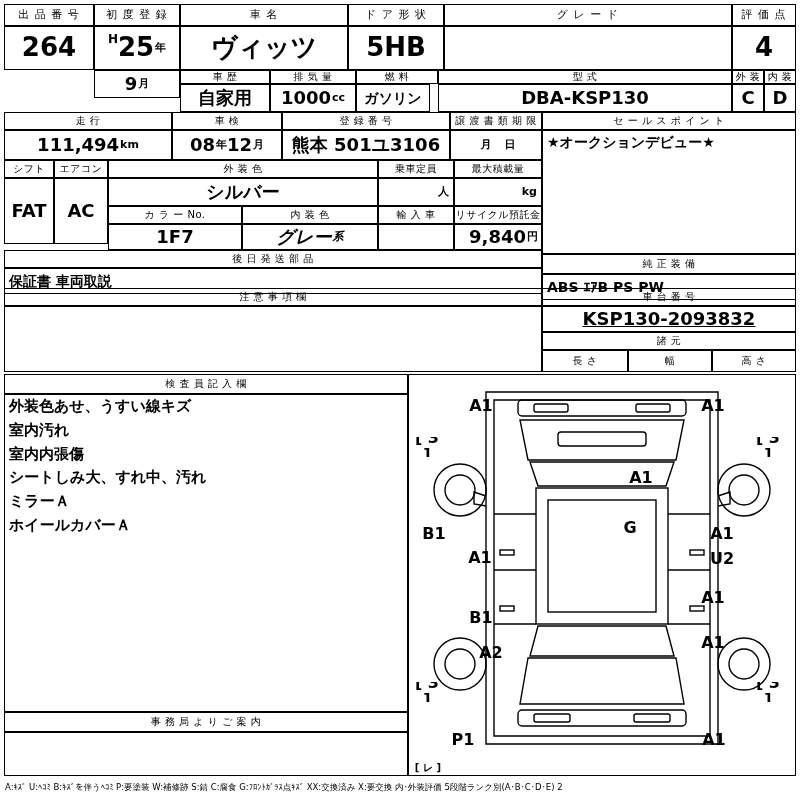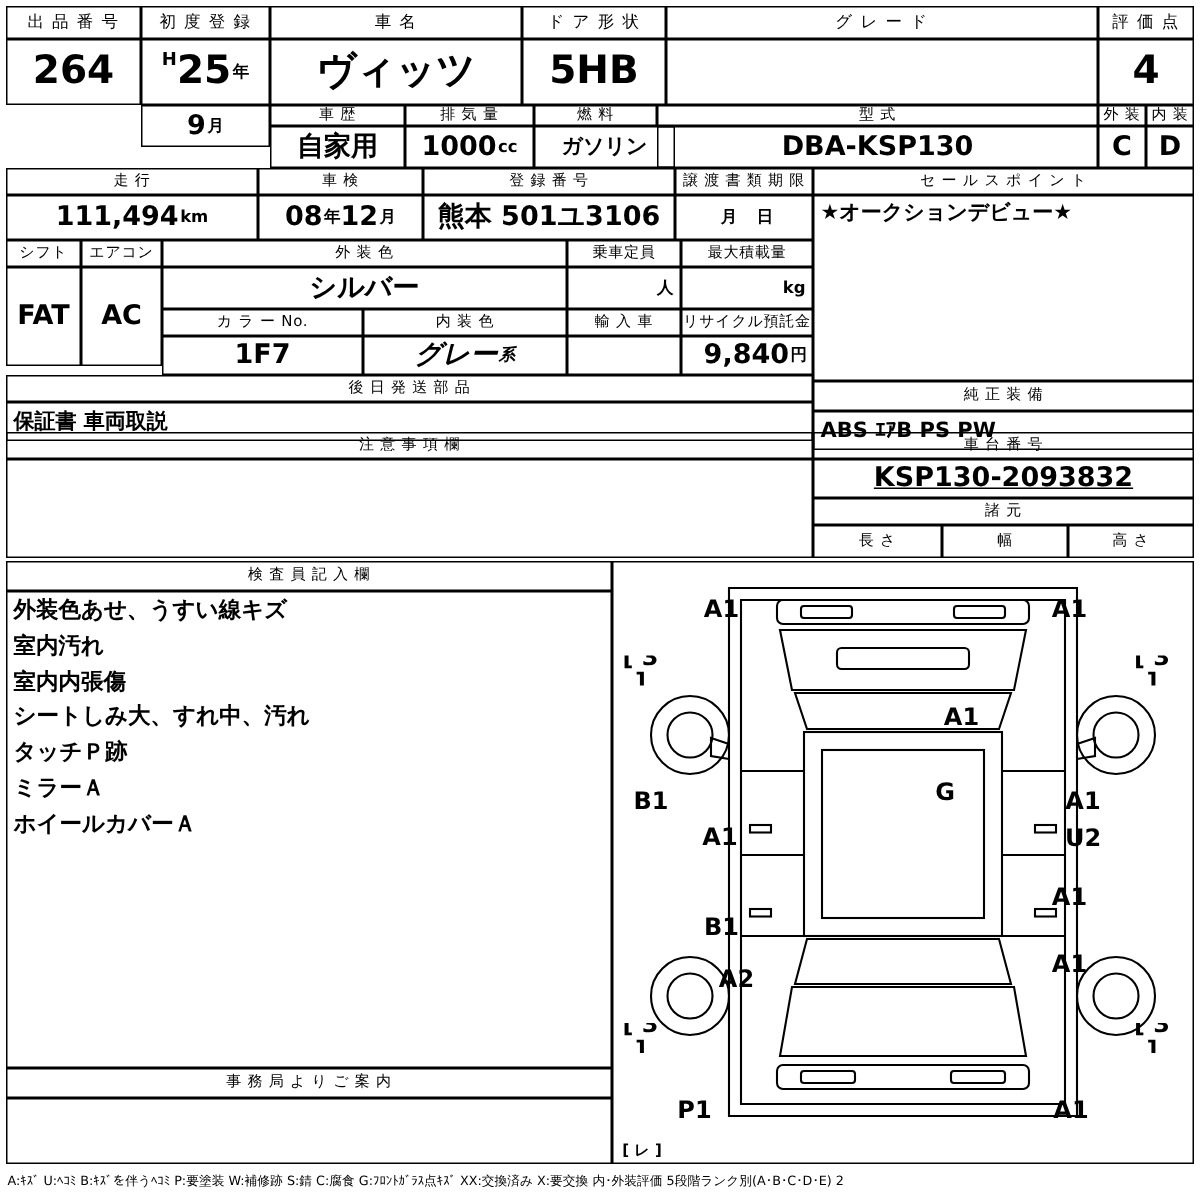--- a/index.html
+++ b/index.html
@@ -76,21 +76,21 @@
   <div class="bx lbl-sm" style="left:180px;top:70px;width:90px;height:14px;">車 歴</div>
   <div class="bx val-md" style="left:180px;top:84px;width:90px;height:28px;">自家用</div>
 
   <div class="bx lbl-sm" style="left:270px;top:70px;width:86px;height:14px;">排 気 量</div>
   <div class="bx" style="left:270px;top:84px;width:86px;height:28px;">
     <span class="val-md">1000</span>
     <span class="unit">cc</span>
   </div>
 
   <div class="bx lbl-sm" style="left:356px;top:70px;width:82px;height:14px;">燃 料</div>
-  <div class="bx val-sm" style="left:356px;top:84px;width:94px;height:28px;">ガソリン</div>
+  <div class="bx val-sm" style="left:356px;top:84px;width:74px;height:28px;">ガソリン</div>
 
   <div class="bx lbl-sm" style="left:438px;top:70px;width:294px;height:14px;">型 式</div>
   <div class="bx val-md" style="left:438px;top:84px;width:294px;height:28px;">DBA-KSP130</div>
 
   <div class="bx lbl-sm" style="left:732px;top:70px;width:32px;height:14px;">外 装</div>
   <div class="bx lbl-sm" style="left:764px;top:70px;width:32px;height:14px;">内 装</div>
   <div class="bx val-md" style="left:732px;top:84px;width:32px;height:28px;">C</div>
   <div class="bx val-md" style="left:764px;top:84px;width:32px;height:28px;">D</div>
 
   <div class="bx lbl-sm" style="left:4px;top:112px;width:168px;height:18px;">走 行</div>
@@ -170,21 +170,20 @@
   <div class="bx lbl-sm" style="left:542px;top:350px;width:86px;height:22px;">長 さ</div>
   <div class="bx lbl-sm" style="left:628px;top:350px;width:84px;height:22px;">幅</div>
   <div class="bx lbl-sm" style="left:712px;top:350px;width:84px;height:22px;">高 さ</div>
 
   <div class="bx lbl-sm" style="left:4px;top:374px;width:404px;height:20px;">検 査 員 記 入 欄</div>
   <div class="bx col notes" style="left:4px;top:394px;width:404px;height:318px;">
     <div class="bodytext">外装色あせ、うすい線キズ</div>
     <div class="bodytext">室内汚れ</div>
     <div class="bodytext">室内内張傷</div>
     <div class="bodytext">シートしみ大、すれ中、汚れ</div>
-    <div class="bodytext">タッチＰ跡</div>
     <div class="bodytext">ミラーＡ</div>
     <div class="bodytext">ホイールカバーＡ</div>
   </div>
 
   <div class="bx lbl-sm" style="left:4px;top:712px;width:404px;height:20px;">事 務 局 よ り ご 案 内</div>
   <div class="bx left" style="left:4px;top:732px;width:404px;height:44px;align-items:flex-start;"></div>
 
   <div class="bx" style="left:408px;top:374px;width:388px;height:402px;"></div>
 
   <svg width="388" height="402" viewBox="0 0 388 402" style="position:absolute;left:408px;top:374px;">

